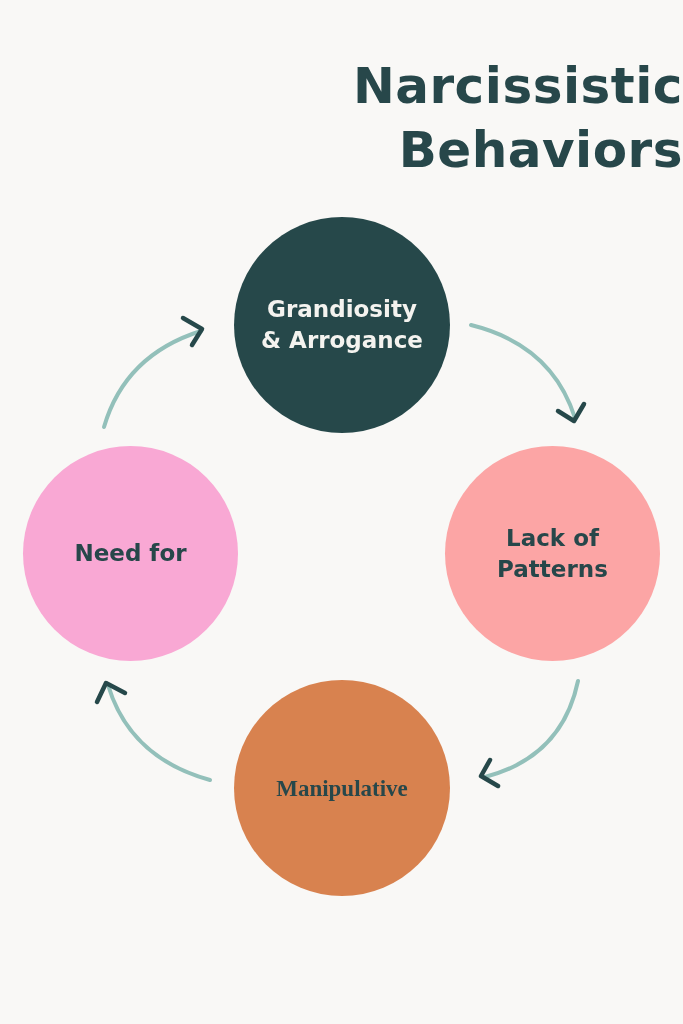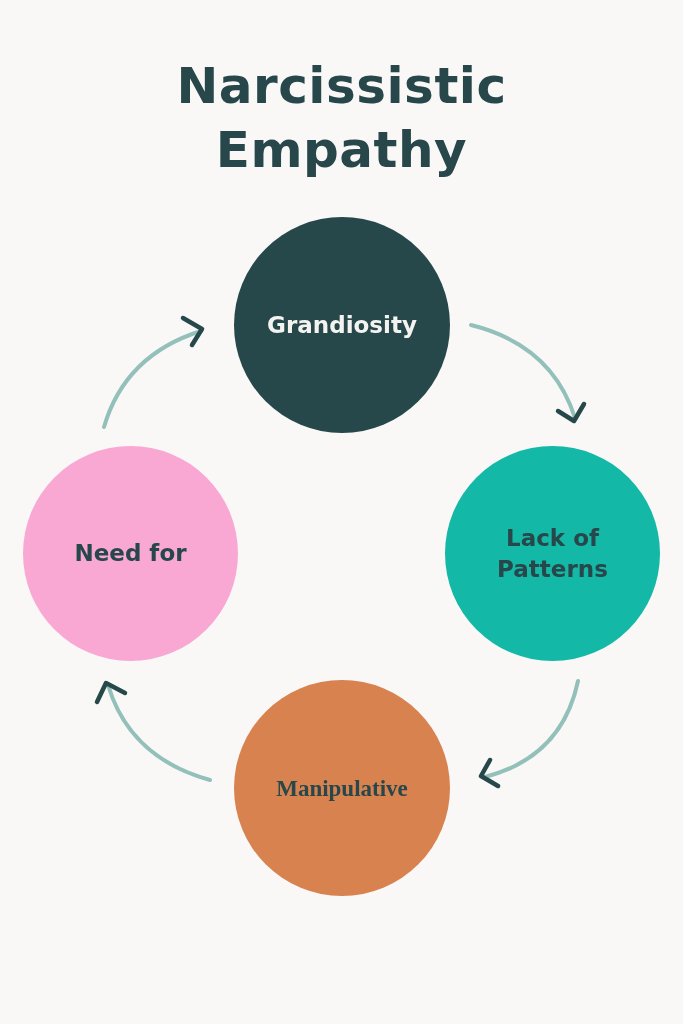--- a/index.html
+++ b/index.html
@@ -7,21 +7,21 @@
     width: 683px; height: 1024px;
     background: #f9f8f6;
     position: relative;
     overflow: hidden;
     font-family: "DejaVu Sans", sans-serif;
   }
   .title {
     position: absolute;
     left: 0; top: 54px;
     width: 683px;
-    text-align: center;
+    text-align: right;
     color: #27474a;
     font-family: "DejaVu Sans", sans-serif;
     font-weight: bold;
     font-size: 50px;
     line-height: 64px;
     letter-spacing: 0.5px;
   }
   .title span { display: block; }
   .circle {
     position: absolute;
@@ -41,21 +41,21 @@
   #c-right  { left: 445px; top: 446px; width: 215px; height: 215px; }
   #c-bottom { left: 234px; top: 680px; width: 216px; height: 216px; }
   #c-left   { left: 23px;  top: 446px; width: 215px; height: 215px; }
   svg.arrows { position: absolute; left: 0; top: 0; }
 </style>
 </head>
 <body>
 
 <div class="title" style="color: rgb(39, 71, 74);">
   <span>Narcissistic</span>
-  <span>Empathy</span>
+  <span>Behaviors</span>
 </div>
 
 <svg class="arrows" width="683" height="1024">
   <g fill="none" stroke-linecap="round" stroke-linejoin="round">
 
     <path class="arrow-line" d="M471,325 Q552,345 575,418" stroke-width="4" stroke="#93c0ba"></path>
     <path class="arrow-head" d="M558,411 L574,421 L584,404" stroke-width="4.5" stroke="#26484a"></path>
 
     <path class="arrow-line" d="M578,681 Q562,757 485,777" stroke-width="4" stroke="#93c0ba"></path>
     <path class="arrow-head" d="M490,760 L481,776 L498,786" stroke-width="4.5" stroke="#26484a"></path>
@@ -63,22 +63,23 @@
     <path class="arrow-line" d="M210,780 Q130,758 108,685" stroke-width="4" stroke="#93c0ba"></path>
     <path class="arrow-head" d="M97,702 L106,683 L125,693" stroke-width="4.5" stroke="#26484a"></path>
 
     <path class="arrow-line" d="M104,427 Q125,355 201,331" stroke-width="4" stroke="#93c0ba"></path>
     <path class="arrow-head" d="M183,318 L202,329 L192,345" stroke-width="4.5" stroke="#26484a"></path>
   </g>
 </svg>
 
 <div class="circle" id="c-top" style="background: rgb(38, 72, 74); color: rgb(244, 243, 239);">
   <span>Grandiosity</span>
+  <span>&amp; Arrogance</span>
 </div>
-<div class="circle" id="c-right" style="background: #14b8a6; color: rgb(39, 71, 74);">
+<div class="circle" id="c-right" style="background: #fca5a5; color: rgb(39, 71, 74);">
   <span>Lack of</span>
   <span>Patterns</span>
 </div>
 <div class="circle" id="c-bottom" style="background: rgb(216, 130, 79); color: rgb(39, 71, 74); font-family: Liberation Serif, serif;">
   <span>Manipulative</span>
 </div>
 <div class="circle" id="c-left" style="background: #f9a8d4; color: rgb(39, 71, 74);">
   <span>Need for</span>
 </div>
 

